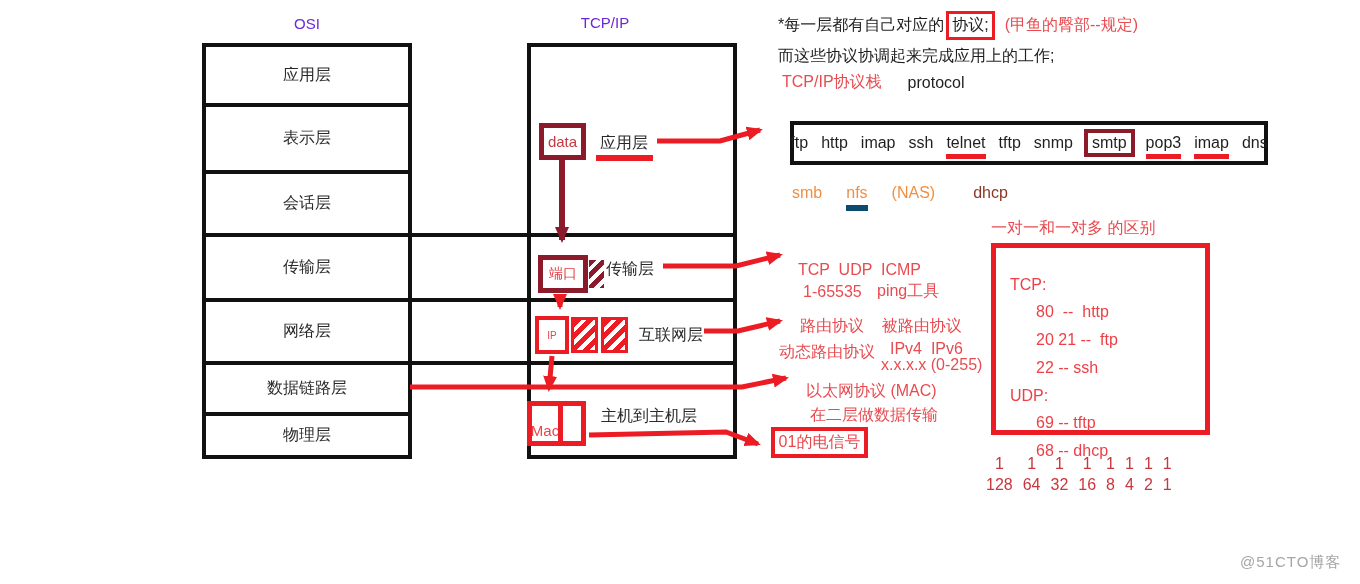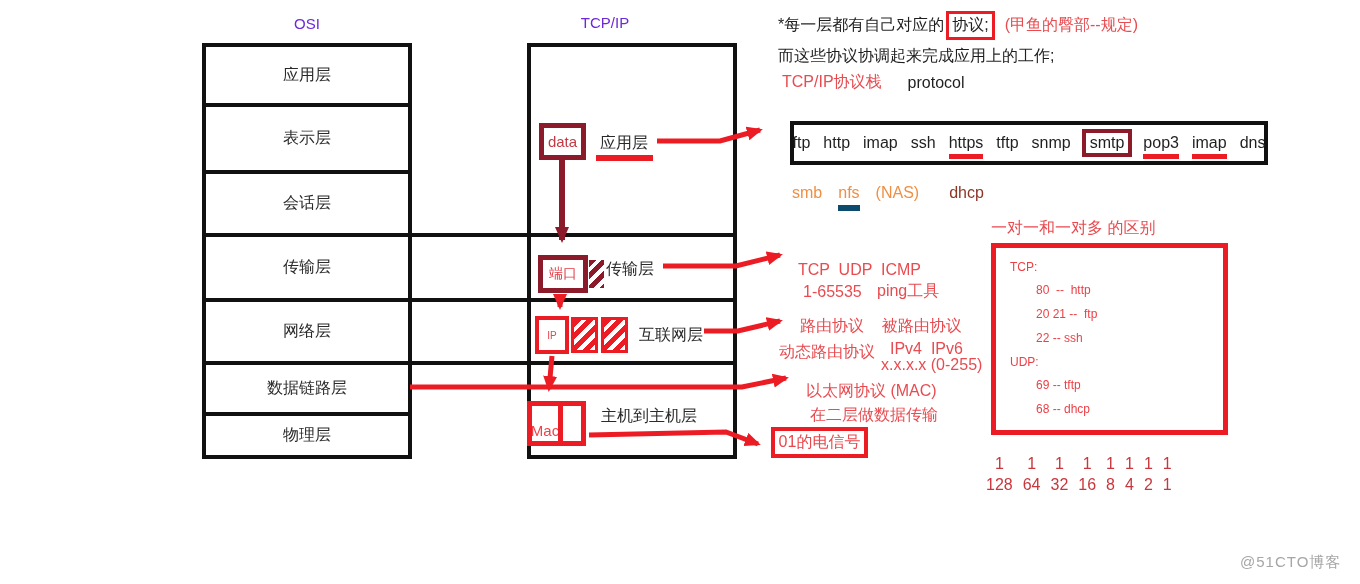--- a/index.html
+++ b/index.html
@@ -60,32 +60,32 @@
   .l3 { left:782px; top:72px; } .l3 .gap { width:26px; }
 
   
   .proto-box { left:790px; top:121px; width:478px; height:44px; border:4px solid #111;
                display:flex; align-items:center; justify-content:center; gap:13px; font-size:16px; color:#1f1f1f; }
   .proto-box span { line-height:18px; }
   .mark-underline { border-bottom:5px solid #ec1c24; padding-bottom:2px; margin-bottom:-7px; }
   .mark-boxed { border:4px solid #8b1a2b; padding:1px 4px; margin:-5px -2px; }
 
   
-  .share-row { left:792px; top:184px; display:flex; font-size:16px; gap:16px; align-items:flex-start; }
+  .share-row { left:792px; top:184px; display:flex; font-size:16px; gap:24px; align-items:flex-start; }
   .orange { color:#ef8f44; }
   .nfs-ul { border-bottom:6px solid #0c4a6e; padding-bottom:3px; margin-bottom:-9px; }
   .dhcp-dark { color:#8c3626; margin-left:14px; }
 
   
   .ann { font-size:16px; color:#e84b50; white-space:pre; }
 
   
   .pp-title { left:991px; top:218px; font-size:16px; color:#e84b50; white-space:pre; }
-  .ports-panel { left:991px; top:243px; width:237px; height:192px; border:5px solid #ec1c24;
-                 padding:12px 0 0 14px; color:#ed4046; font-size:12px; }
+  .ports-panel { left:991px; top:243px; width:219px; height:192px; border:5px solid #ec1c24;
+                 padding:28px 0 0 14px; color:#ed4046; font-size:16px; }
   .pgroup { margin-bottom:9px; }
   .pgroup-name { margin-bottom:9px; }
   .pentry { padding-left:26px; margin-bottom:10px; white-space:pre; }
   .pgroup.second { margin-top:1px; }
 
   
   .binary { left:986px; top:456px; display:flex; gap:10px; }
   .bincol { display:flex; flex-direction:column; align-items:center; row-gap:5px;
             font-size:16px; color:#c8373d; line-height:16px; }
 
@@ -179,21 +179,21 @@
   <div class="abs proto-box">
 
       <span>ftp</span>
 
       <span>http</span>
 
       <span>imap</span>
 
       <span>ssh</span>
 
-      <span class="mark-underline">https</span>
+      <span class="mark-underline">telnet</span>
 
       <span>tftp</span>
 
       <span>snmp</span>
 
       <span class="mark-boxed">smtp</span>
 
       <span class="mark-underline">pop3</span>
 
       <span class="mark-underline">imap</span>

